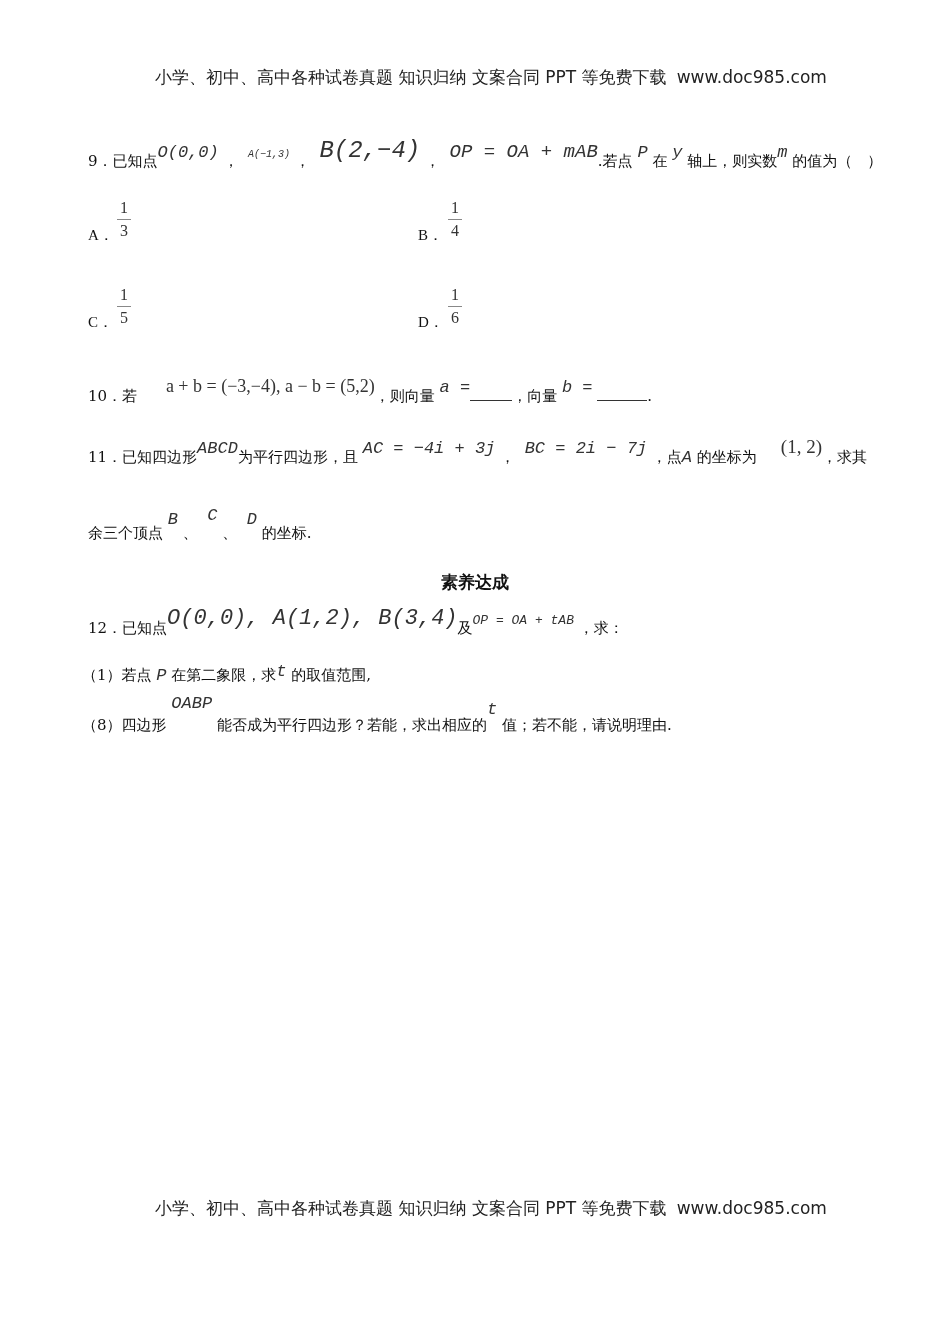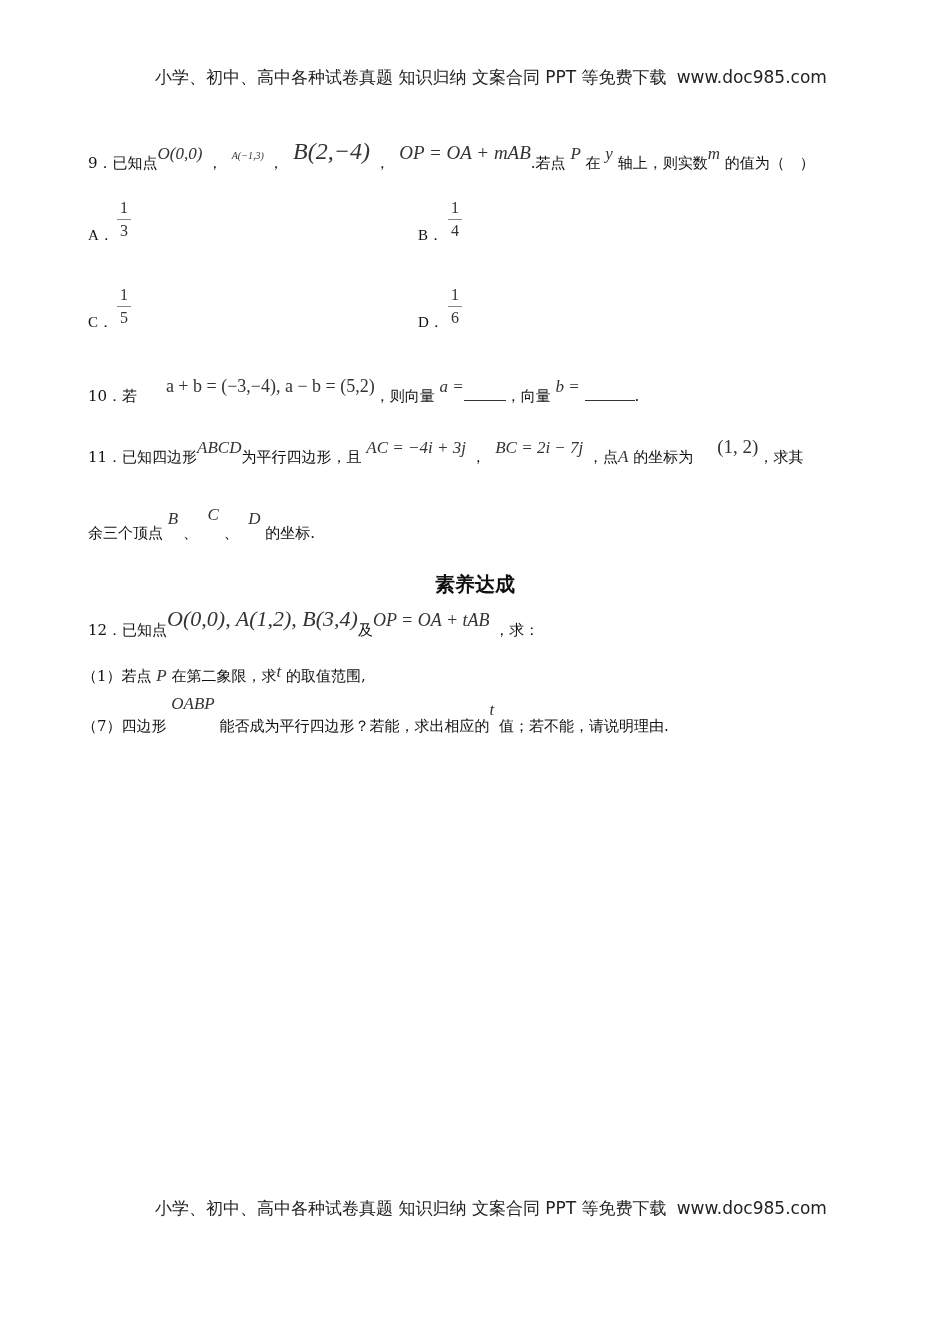--- a/index.html
+++ b/index.html
@@ -2,32 +2,32 @@
 <html><head>
 <meta charset="utf-8">
 <style>
   html, body { margin: 0; padding: 0; background: #ffffff; }
   body { width: 950px; height: 1344px; position: relative; overflow: hidden;
          font-family: "DejaVu Serif", "Liberation Serif", serif; color: #111; }
   .hdr { position: absolute; left: 16px; width: 950px; text-align: center;
          font-family: "DejaVu Sans", "Liberation Sans", sans-serif; font-size: 17px; color: #222; }
   .hdr .url { margin-left: 10px; }
   .line { position: absolute; left: 88px; font-size: 15px; white-space: nowrap; line-height: 20px; }
-  .m { font-family: Liberation Serif, serif; font-style: italic; font-size: 17px; color: #333; }
+  .m { font-family: Liberation Mono, monospace; font-style: italic; font-size: 17px; color: #333; }
   .mu { font-family: "Liberation Serif", "DejaVu Serif", serif; font-size: 17px; color: #333; margin-left: 24px; }
   .sup { position: relative; top: -9px; }
   .sup2 { position: relative; top: -14px; }
   .sup3 { position: relative; top: -22px; }
   .opt { position: absolute; font-size: 15px; }
   .opt .lbl { font-family: "Liberation Serif", serif; font-size: 15px; }
   .frac { position: absolute; text-align: center; width: 14px; font-family: "Liberation Serif", serif; font-size: 16px; color: #333; }
   .frac .num { display: block; border-bottom: 1px solid #888; line-height: 18px; padding-bottom: 2px; }
   .frac .den { display: block; line-height: 18px; padding-top: 2px; }
   .blank { display: inline-block; border-bottom: 1px solid #333; width: 42px; height: 14px; vertical-align: baseline; }
-  .section { position: absolute; left: 0; width: 950px; text-align: center; font-weight: bold; font-size: 20px;
+  .section { position: absolute; left: 0; width: 950px; text-align: center; font-weight: bold; font-size: 17px;
              font-family: "DejaVu Sans", "Liberation Sans", sans-serif; }
   .sub { position: absolute; left: 82px; font-size: 15px; white-space: nowrap; }
 </style>
 </head>
 <body>
 
 <div class="hdr" style="top:66px;">
   <span>小学、初中、高中各种试卷真题 知识归纳 文案合同 PPT 等免费下载</span><span class="url">www.doc985.com</span>
 </div>
 
@@ -100,33 +100,33 @@
   <span>、</span>&nbsp;
   <span class="m sup2" style="top:-18px">C</span>
   <span>、</span>&nbsp;
   <span class="m sup2">D</span>
   <span>的坐标.</span>
 </div>
 
 <div class="section" style="top:571px;">素养达成</div>
 
 <div class="line" style="top:618px;">
-  <span>12．</span><span>已知点</span><span class="m sup" style="font-size:22px">O(0,0), A(1,2), B(3,4)</span><span>及</span><span class="m sup" style="font-size:18px">OP = OA + tAB</span>
+  <span>12．</span><span>已知点</span><span class="m sup" style="font-size:22px">O(0,0), A(1,2), B(3,4)</span><span>及</span><span class="m sup" style="font-size:13px">OP = OA + tAB</span>
   <span>，求：</span>
 </div>
 
 <div class="sub" style="top:666px;">
   <span>（1）若点</span>
   <span class="m">P</span>
   <span>在第二象限，求</span><span class="m sup" style="top:-4px">t</span>
   <span>的取值范围,</span>
 </div>
 
 <div class="sub" style="top:716px;">
-  <span>（7）四边形</span>
+  <span>（8）四边形</span>
   <span class="m sup3">OABP</span>
   <span>能否成为平行四边形？若能，求出相应的</span><span class="m sup3" style="top:-16px">t</span>
   <span>值；若不能，请说明理由.</span>
 </div>
 
 <div class="hdr" style="top:1197px;">
   <span>小学、初中、高中各种试卷真题 知识归纳 文案合同 PPT 等免费下载</span><span class="url">www.doc985.com</span>
 </div>
 
 </body></html>

